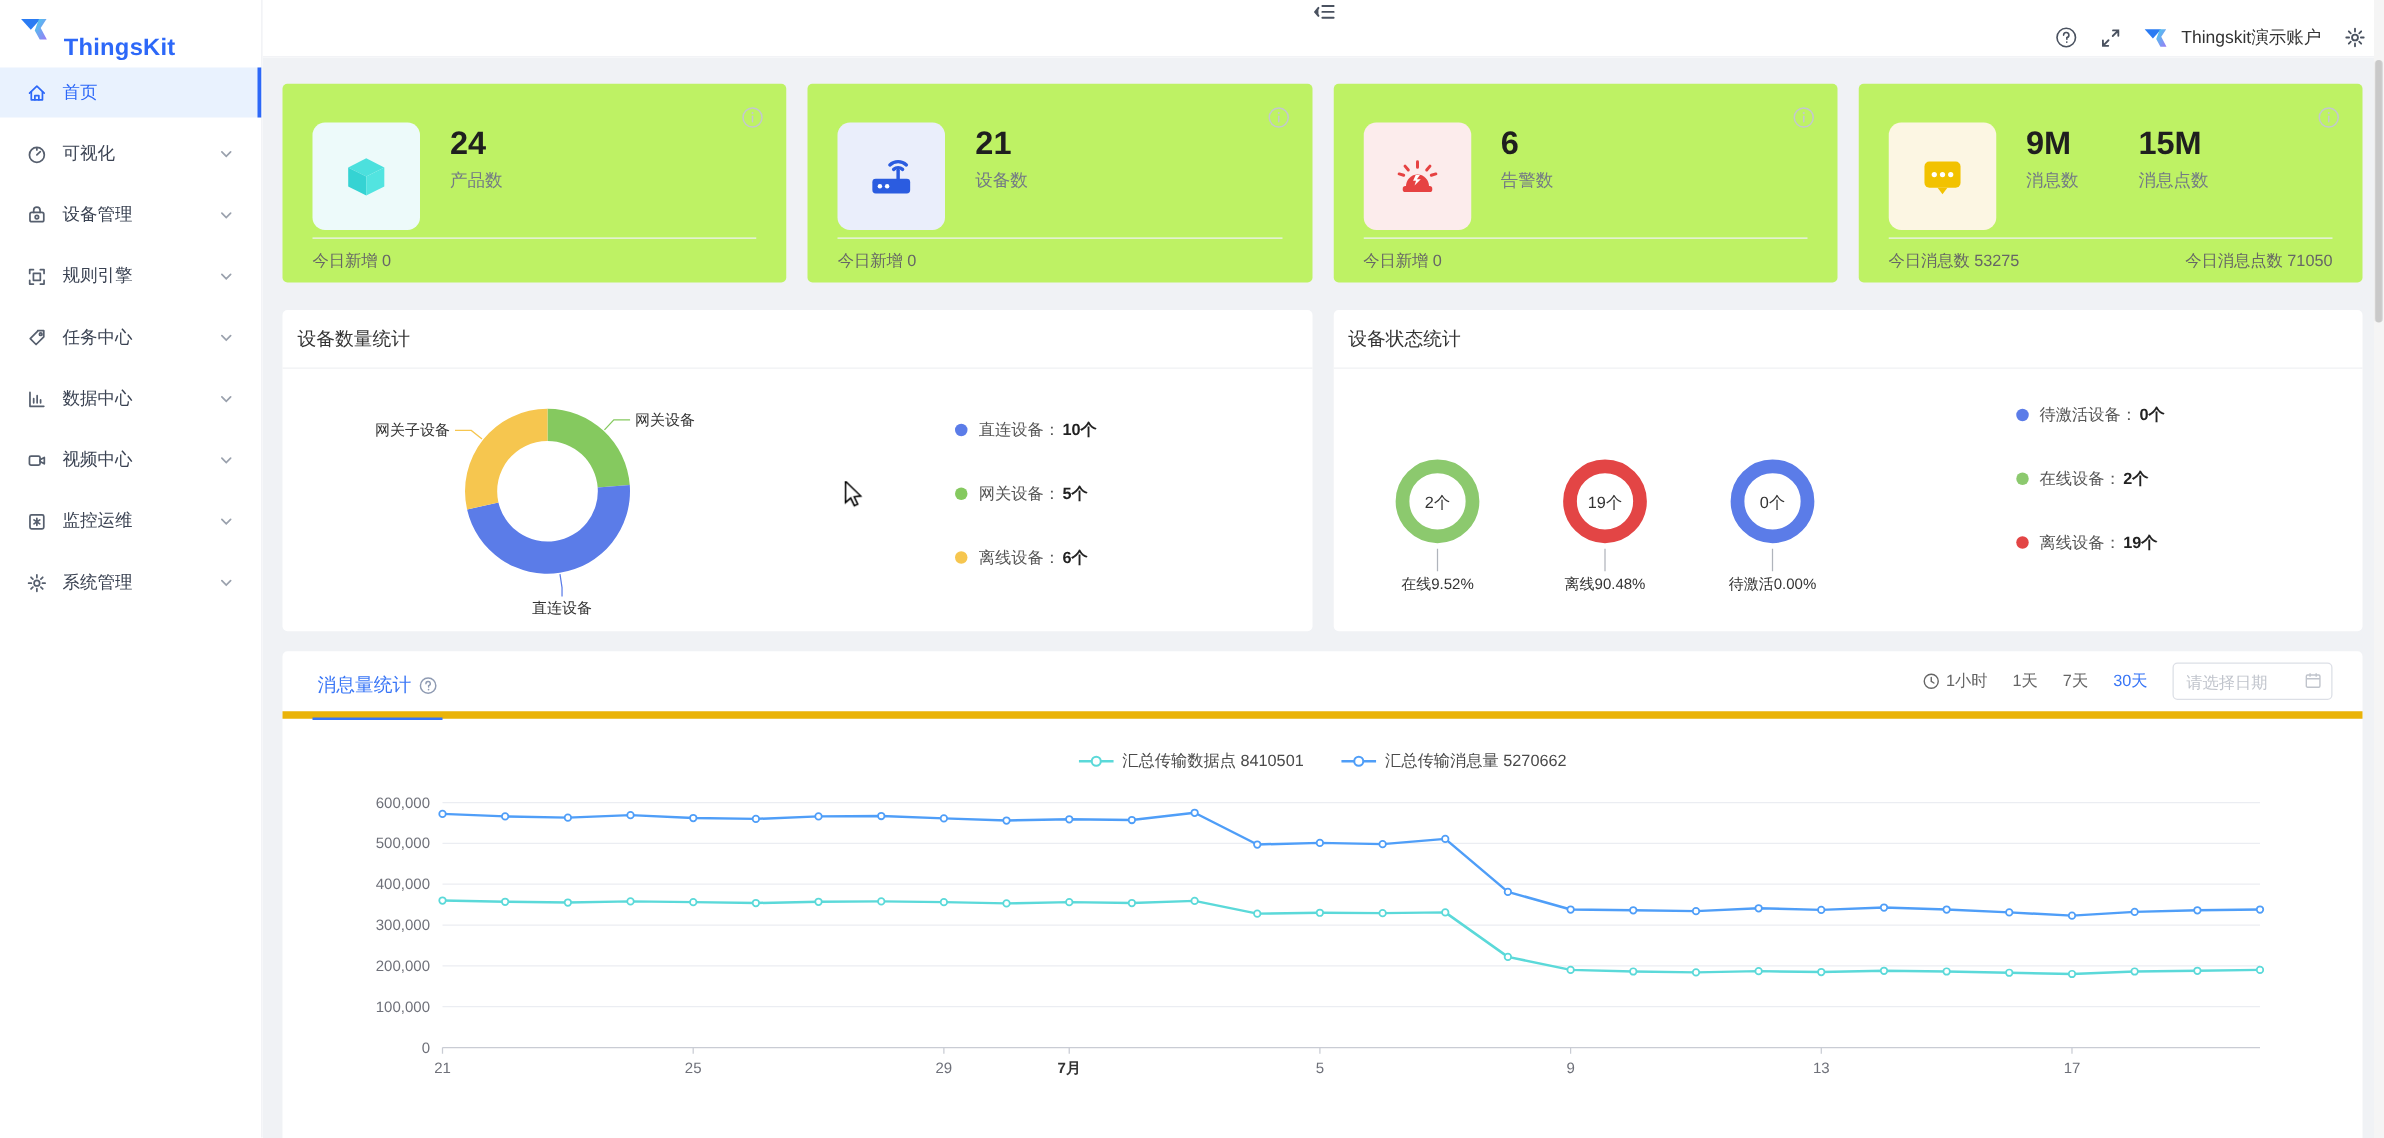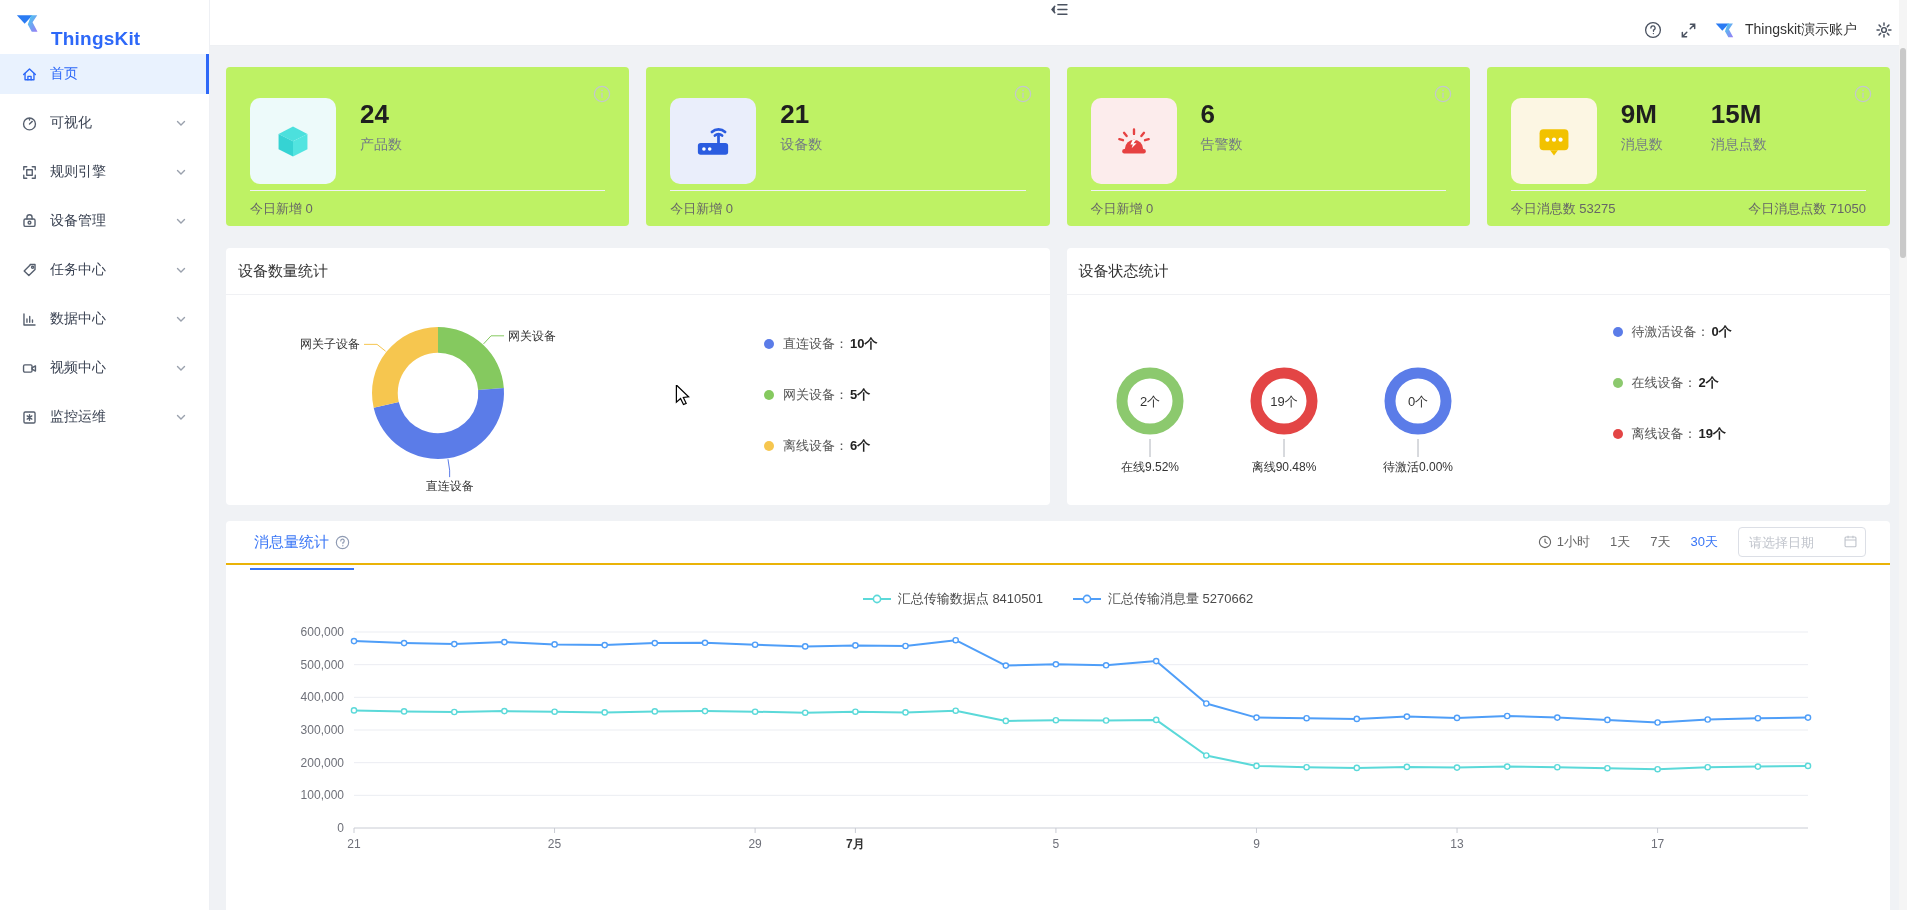--- a/index.html
+++ b/index.html
@@ -48,21 +48,21 @@
     border-bottom:1px solid #f0f1f4; font-size:15px; color:#333; }
   .panel-body { position:relative; height:209px; }
 
   .vlegend { position:absolute; display:flex; flex-direction:column; }
   .vlegend .li { display:flex; align-items:center; height:18px; font-size:13px; color:#555; }
   .vlegend .dot { width:10px; height:10px; border-radius:50%; margin-right:9px; flex:none; }
   .vlegend b { color:#222; margin-left:2px; }
 
   
   .bottom-panel { background:#fff; border-radius:4px; margin-top:16px; height:400px; }
-  .bp-header { height:44px; display:flex; align-items:center; padding:0 24px; border-bottom:2px solid #eab308; }
+  .bp-header { height:54px; display:flex; padding:0 24px; border-bottom:6px solid #eab308; }
   .tab { position:relative; height:54px; display:flex; align-items:center; gap:6px; color:#3875f6;
     font-size:15px; cursor:pointer; padding:0 4px; }
   .tab::after { content:""; position:absolute; left:0; right:0; bottom:-1px; height:2px; background:#3875f6; }
   .bp-controls { margin-left:auto; display:flex; align-items:center; gap:20px; font-size:13px; color:#666; }
   .range { cursor:pointer; display:flex; align-items:center; gap:5px; }
   .range.active { color:#3875f6; }
   .datebox { position:relative; width:128px; height:30px; }
   .datebox input { width:100%; height:100%; border:1px solid #dcdfe6; border-radius:4px; padding:0 28px 0 10px;
     font-size:13px; color:#606266; font-family:inherit; outline:none; }
   .datebox input::placeholder { color:#c0c4cc; }
@@ -121,49 +121,49 @@
         <span>可视化</span>
         <span class="chev">
           <svg width="12" height="12" viewBox="0 0 12 12" fill="none" stroke="currentColor" stroke-width="1.4" stroke-linecap="round">
             <path d="M2.5 4.5 6 8l3.5-3.5"></path>
           </svg>
         </span>
       </div>
       <div class="menu-item">
         <span class="mi-icon">
           <svg width="17" height="17" viewBox="0 0 16 16" fill="none" stroke="currentColor" stroke-width="1.3" stroke-linecap="round" stroke-linejoin="round">
-            <path d="M5.4 2.6H2.6v2.8M10.6 2.6h2.8v2.8M5.4 13.4H2.6v-2.8M10.6 13.4h2.8v-2.8"></path>
-            <rect x="5.4" y="5.4" width="5.2" height="5.2"></rect>
-          </svg>
-        </span>
-        <span>规则引擎</span>
-        <span class="chev">
-          <svg width="12" height="12" viewBox="0 0 12 12" fill="none" stroke="currentColor" stroke-width="1.4" stroke-linecap="round">
-            <path d="M2.5 4.5 6 8l3.5-3.5"></path>
-          </svg>
-        </span>
-      </div>
-      <div class="menu-item">
-        <span class="mi-icon">
-          <svg width="17" height="17" viewBox="0 0 16 16" fill="none" stroke="currentColor" stroke-width="1.3" stroke-linecap="round" stroke-linejoin="round">
             <rect x="2.8" y="5.6" width="10.4" height="7" rx="1.4"></rect>
             <path d="M5.6 5.6V4a2.4 2.4 0 0 1 4.8 0v1.6"></path>
             <circle cx="8" cy="9.1" r="1.3"></circle>
           </svg>
         </span>
         <span>设备管理</span>
         <span class="chev">
           <svg width="12" height="12" viewBox="0 0 12 12" fill="none" stroke="currentColor" stroke-width="1.4" stroke-linecap="round">
             <path d="M2.5 4.5 6 8l3.5-3.5"></path>
           </svg>
         </span>
       </div>
       <div class="menu-item">
         <span class="mi-icon">
           <svg width="17" height="17" viewBox="0 0 16 16" fill="none" stroke="currentColor" stroke-width="1.3" stroke-linecap="round" stroke-linejoin="round">
+            <path d="M5.4 2.6H2.6v2.8M10.6 2.6h2.8v2.8M5.4 13.4H2.6v-2.8M10.6 13.4h2.8v-2.8"></path>
+            <rect x="5.4" y="5.4" width="5.2" height="5.2"></rect>
+          </svg>
+        </span>
+        <span>规则引擎</span>
+        <span class="chev">
+          <svg width="12" height="12" viewBox="0 0 12 12" fill="none" stroke="currentColor" stroke-width="1.4" stroke-linecap="round">
+            <path d="M2.5 4.5 6 8l3.5-3.5"></path>
+          </svg>
+        </span>
+      </div>
+      <div class="menu-item">
+        <span class="mi-icon">
+          <svg width="17" height="17" viewBox="0 0 16 16" fill="none" stroke="currentColor" stroke-width="1.3" stroke-linecap="round" stroke-linejoin="round">
             <path d="M8.6 2.4h4.6V7L7.4 12.8 3 8.4 8.6 2.8z"></path>
             <circle cx="10.9" cy="5" r="1"></circle>
           </svg>
         </span>
         <span>任务中心</span>
         <span class="chev">
           <svg width="12" height="12" viewBox="0 0 12 12" fill="none" stroke="currentColor" stroke-width="1.4" stroke-linecap="round">
             <path d="M2.5 4.5 6 8l3.5-3.5"></path>
           </svg>
         </span>
@@ -197,20 +197,34 @@
         </span>
       </div>
       <div class="menu-item">
         <span class="mi-icon">
           <svg width="17" height="17" viewBox="0 0 16 16" fill="none" stroke="currentColor" stroke-width="1.3" stroke-linecap="round" stroke-linejoin="round">
             <rect x="2.8" y="2.8" width="10.4" height="10.4" rx="1.2"></rect>
             <path d="M8 5.4v5.2M5.8 6.5l4.4 3M10.2 6.5l-4.4 3"></path>
           </svg>
         </span>
         <span>监控运维</span>
+        <span class="chev">
+          <svg width="12" height="12" viewBox="0 0 12 12" fill="none" stroke="currentColor" stroke-width="1.4" stroke-linecap="round">
+            <path d="M2.5 4.5 6 8l3.5-3.5"></path>
+          </svg>
+        </span>
+      </div>
+      <div class="menu-item">
+        <span class="mi-icon">
+          <svg width="17" height="17" viewBox="0 0 16 16" fill="none" stroke="currentColor" stroke-width="1.3" stroke-linecap="round" stroke-linejoin="round">
+            <circle cx="8" cy="8" r="2.1"></circle>
+            <path d="M8 1.8v2M8 12.2v2M1.8 8h2M12.2 8h2M3.6 3.6l1.4 1.4M11 11l1.4 1.4M12.4 3.6 11 5M5 11l-1.4 1.4"></path>
+          </svg>
+        </span>
+        <span>系统管理</span>
         <span class="chev">
           <svg width="12" height="12" viewBox="0 0 12 12" fill="none" stroke="currentColor" stroke-width="1.4" stroke-linecap="round">
             <path d="M2.5 4.5 6 8l3.5-3.5"></path>
           </svg>
         </span>
       </div>
     </nav>
 </aside>
 
 <header class="topbar">

